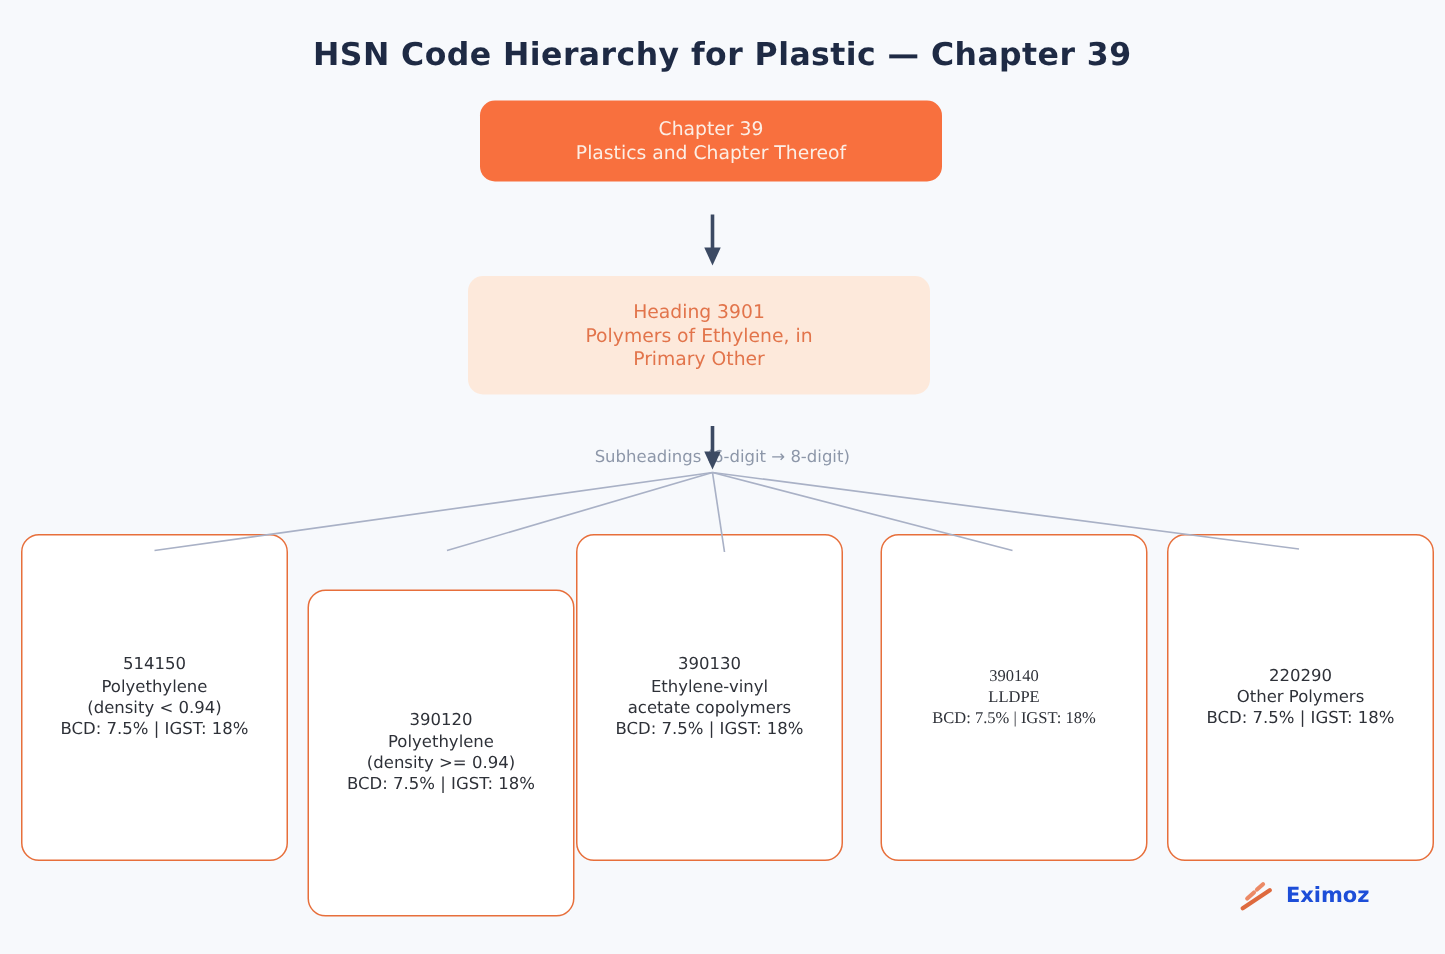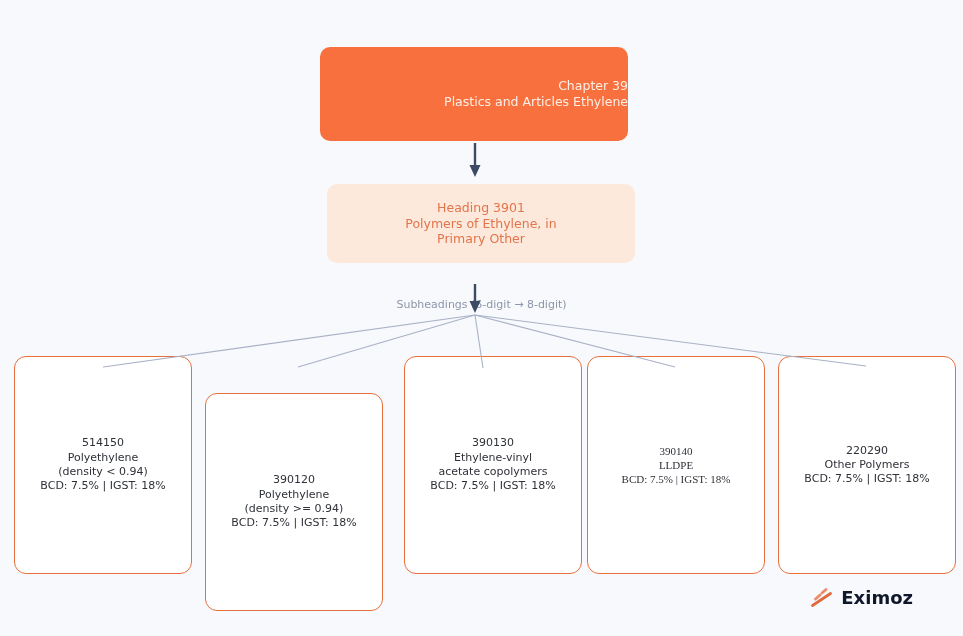--- a/index.html
+++ b/index.html
@@ -9,58 +9,59 @@
   }
   .title{
     position:absolute;top:24px;left:0;width:100%;text-align:center;
     font-size:21px;font-weight:bold;color:#1E2A44;letter-spacing:.3px;
   }
   .node{
     position:absolute;display:flex;flex-direction:column;align-items:center;
     justify-content:center;text-align:center;border-radius:10px;
   }
   .chapter{
-    left:320px;top:47px;width:308px;height:94px;background:#F8703E;
-    color:#FCEEE5;font-size:12.5px;line-height:1.25;align-items:flex-end;
+    left:320px;top:67px;width:308px;height:54px;background:#F8703E;
+    color:#FCEEE5;font-size:12.5px;line-height:1.25;
   }
   .heading{
-    left:327px;top:184px;width:308px;height:79px;background:#FDE9DB;
+    left:312px;top:184px;width:308px;height:79px;background:#FDE9DB;
     color:#E2744B;font-size:12.5px;line-height:1.25;
   }
   .sub-label{
     position:absolute;top:298px;left:0;width:100%;text-align:center;
     font-size:11px;color:#8D97A9;z-index:2;
   }
   .leaf{
     position:absolute;top:356px;width:176px;height:216px;background:#FFFFFF;
     border:1.5px solid #E76F3B;border-radius:12px;
     display:flex;align-items:center;justify-content:center;z-index:1;
   }
   .leaf-text{text-align:center;font-size:11px;line-height:1.3;color:#2E3138;}
-  .leaf-1{left:14px;}  .leaf-2{left:205px;margin-top:37px;} .leaf-3{left:404px;}
+  .leaf-1{left:14px;}  .leaf-2{left:205px;margin-top:37px;} .leaf-3{left:384px;}
   .leaf-4{left:587px;font-family:Liberation Serif, serif;} .leaf-5{left:778px;}
   .connectors{
     position:absolute;left:0;top:0;width:963px;height:636px;
     z-index:5;pointer-events:none;
   }
   .logo{
     position:absolute;right:50px;bottom:26px;display:flex;align-items:center;
     gap:7px;z-index:2;
   }
-  .logo-text{font-size:18px;font-weight:600;color:#0f172a;}
+  .logo-text{font-size:14px;font-weight:600;color:#1d4ed8;}
 </style>
 </head>
 <body>
 
 <div class="page">
 
+  <div class="title">HSN Code Hierarchy for Plastic — Chapter 39</div>
 
   <div class="node chapter">
     <div>Chapter 39</div>
-    <div>Plastics and Articles Ethylene</div>
+    <div>Plastics and Chapter Thereof</div>
   </div>
 
   <div class="node heading">
     <div>Heading 3901</div>
     <div>Polymers of Ethylene, in</div>
     <div>Primary Other</div>
   </div>
 
   <div class="sub-label">Subheadings (6-digit → 8-digit)</div>
 

